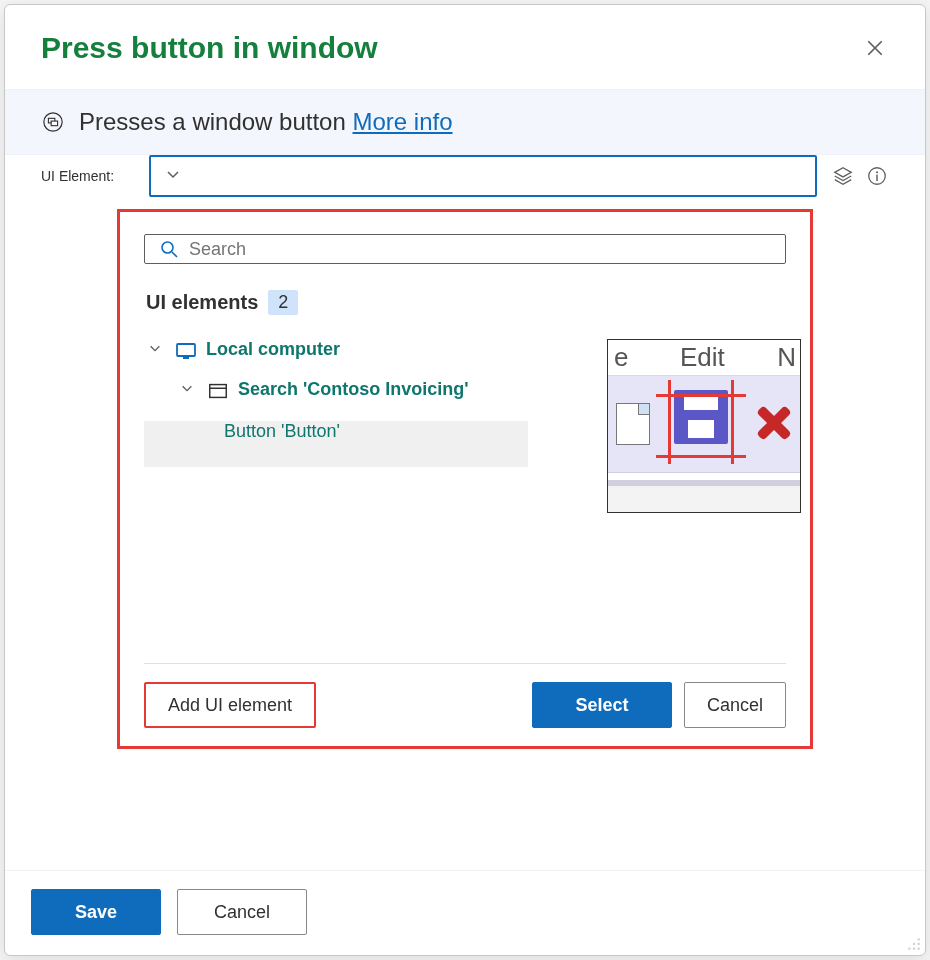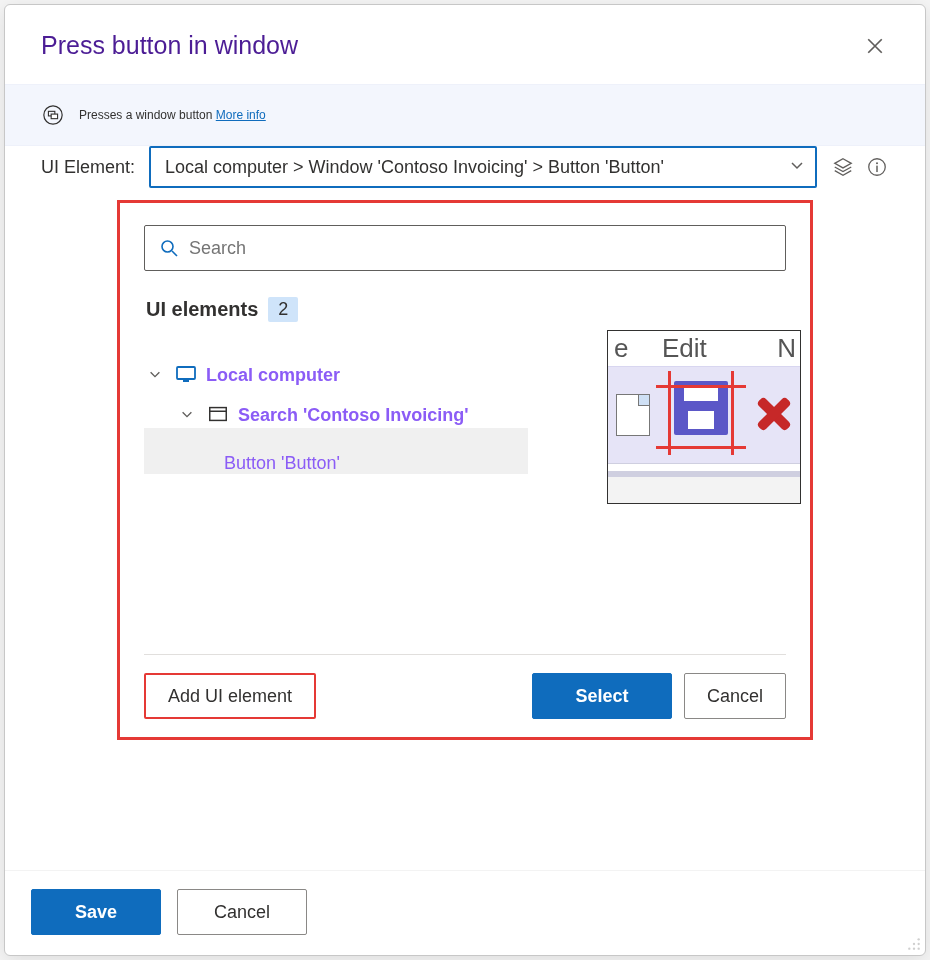--- a/index.html
+++ b/index.html
@@ -6,76 +6,76 @@
   body { width: 930px; height: 960px; background: #f5f5f5; display: flex; align-items: stretch; justify-content: center; }
   .dialog {
     width: 922px; height: 952px; margin: 4px; background: #fff;
     border: 1px solid #c7c7c7; border-radius: 6px; box-shadow: 0 4px 20px rgba(0,0,0,0.1);
     display: flex; flex-direction: column; position: relative;
   }
   .dialog-header {
     display: flex; align-items: center; justify-content: space-between;
     padding: 26px 36px 24px 36px;
   }
-  .dialog-title { font-size: 25px; font-weight: 400; color: #4c1d95; }
+  .dialog-title { font-size: 30px; font-weight: 700; color: #15803d; }
   .close-btn { width: 28px; height: 28px; background: none; border: none; cursor: pointer;
     display: flex; align-items: center; justify-content: center; color: #605e5c; }
   .close-btn svg { width: 18px; height: 18px; }
   .info-banner {
     background: #f3f6fd; padding: 18px 36px; display: flex; align-items: center; gap: 14px;
     border-top: 1px solid #eef1fa; border-bottom: 1px solid #eef1fa;
   }
   .info-banner .icon { width: 24px; height: 24px; display: flex; align-items: center; justify-content: center; color: #323130; }
-  .info-banner .text { font-size: 12px; color: #323130; }
+  .info-banner .text { font-size: 24px; color: #323130; }
   .info-banner a { color: #0f6cbd; text-decoration: underline; }
   .section-title { font-size: 23px; color: #323130; padding: 36px 36px 24px 36px; }
   .param-row { display: flex; align-items: center; padding: 0 36px 0 36px; margin-bottom: 6px; }
-  .param-label { font-size: 18px; color: #323130; width: 108px; }
+  .param-label { font-size: 14px; color: #323130; width: 108px; }
   .ui-select {
     flex: 1; height: 42px; border: 2px solid #0f6cbd; border-radius: 2px; background: #fff;
     display: flex; align-items: center; justify-content: space-between; padding: 0 10px 0 14px;
     cursor: pointer;
   }
   .ui-select .value { font-size: 18px; color: #323130; white-space: nowrap; overflow: hidden; }
   .ui-select .chev { color: #605e5c; }
   .side-icons { display: flex; align-items: center; gap: 10px; margin-left: 14px; }
   .side-icon { width: 24px; height: 24px; display: flex; align-items: center; justify-content: center; color: #605e5c; cursor: pointer; }
   .dropdown-area {
     margin: 6px 112px 0 112px; position: relative;
   }
   .dropdown-panel {
     border: 3px solid #e53935; background: #fff;
     padding: 22px 24px 18px 24px;
     min-height: 540px;
     display: flex; flex-direction: column;
   }
   .search-box {
-    height: 46px; border: 1px solid #605e5c; border-radius: 2px; background: #fff;
+    height: 30px; border: 1px solid #605e5c; border-radius: 2px; background: #fff;
     display: flex; align-items: center; padding: 0 14px; gap: 10px;
   }
   .search-box svg { width: 20px; height: 20px; color: #0f6cbd; }
   .search-input { border: none; outline: none; flex: 1; font-size: 18px; color: #323130; background: transparent; }
   .ue-header { display: flex; align-items: center; gap: 10px; margin-top: 26px; margin-left: 2px; }
   .ue-title { font-size: 20px; font-weight: 600; color: #323130; }
   .ue-count { background: #cfe4fa; color: #323130; font-size: 18px; padding: 2px 10px; border-radius: 2px; }
   .tree { margin-top: 24px; }
-  .tree-row { display: flex; align-items: flex-end; height: 40px; gap: 8px; font-size: 18px; color: #8b5cf6; }
+  .tree-row { display: flex; align-items: flex-start; height: 40px; gap: 8px; font-size: 18px; color: #0f766e; }
   .tree-row .chev { width: 18px; color: #605e5c; }
   .tree-row .ticon { width: 24px; height: 24px; display: flex; align-items: center; justify-content: center; }
   .tree-l1 { padding-left: 4px; }
   .tree-l2 { padding-left: 36px; }
   .tree-l3 { padding-left: 80px; background: #f0f0f0; height: 46px; margin-top: 2px; width: 384px; }
   .preview-box {
     position: absolute; top: 130px; right: 12px; width: 194px; height: 174px;
     border: 1px solid #323130; background: #fff; overflow: hidden;
   }
   .preview-inner { position: relative; width: 100%; height: 100%; background: #f3f3f3; }
   .prev-head { position: absolute; top: 0; left: 0; right: 0; height: 36px; background: #fff; display: flex; align-items: center; font-size: 26px; color: #555; border-bottom: 1px solid #d8d6f0; }
   .prev-letter-e { position:absolute; left:6px; }
-  .prev-edit { position:absolute; left:54px; }
+  .prev-edit { position:absolute; left:72px; }
   .prev-letter-n { position:absolute; right:4px; }
   .prev-tool { position:absolute; top:36px; left:0; right:0; height:96px; background:#e6e4f7; display:flex; align-items:center; }
   .prev-doc { position:absolute; left:8px; width:34px; height:42px; background:#fff; border:1px solid #777; }
   .prev-doc::after { content:""; position:absolute; top:0; right:0; width:10px; height:10px; background:#cfe0f5; border-left:1px solid #777; border-bottom:1px solid #777; }
   .prev-save { position:absolute; left:66px; top:50px; width:54px; height:54px; background:#5b57c7; border-radius:2px; }
   .prev-save::before { content:""; position:absolute; top:6px; left:10px; right:10px; height:14px; background:#fff; }
   .prev-save::after { content:""; position:absolute; bottom:6px; left:14px; right:14px; height:18px; background:#fff; }
   .prev-x { position:absolute; right:6px; top:58px; width:40px; height:40px; }
   .prev-x::before, .prev-x::after { content:""; position:absolute; left:0; right:0; top:50%; height:10px; background:#c62828; border-radius:4px; }
   .prev-x::before { transform: rotate(45deg); }
@@ -134,21 +134,20 @@
     <div class="text">
       <span>Presses a window button</span>
       <a href="#">More info</a>
     </div>
   </div>
 
 
   <div class="param-row">
     <div class="param-label">UI Element:</div>
     <div class="ui-select">
-      <div class="value">Local computer &gt; Window 'Contoso Invoicing' &gt; Button 'Button'</div>
       <div class="chev">
         <svg width="16" height="16" viewBox="0 0 16 16">
             <path d="M3 6 L8 11 L13 6" fill="none" stroke="currentColor" stroke-width="1.5"></path>
           </svg>
       </div>
     </div>
     <div class="side-icons">
       <div class="side-icon">
         <svg width="22" height="22" viewBox="0 0 24 24">
             <path d="M12 3 L21 8 L12 13 L3 8 Z M3 12 L12 17 L21 12 M3 16 L12 21 L21 16" fill="none" stroke="currentColor" stroke-width="1.4"></path>

